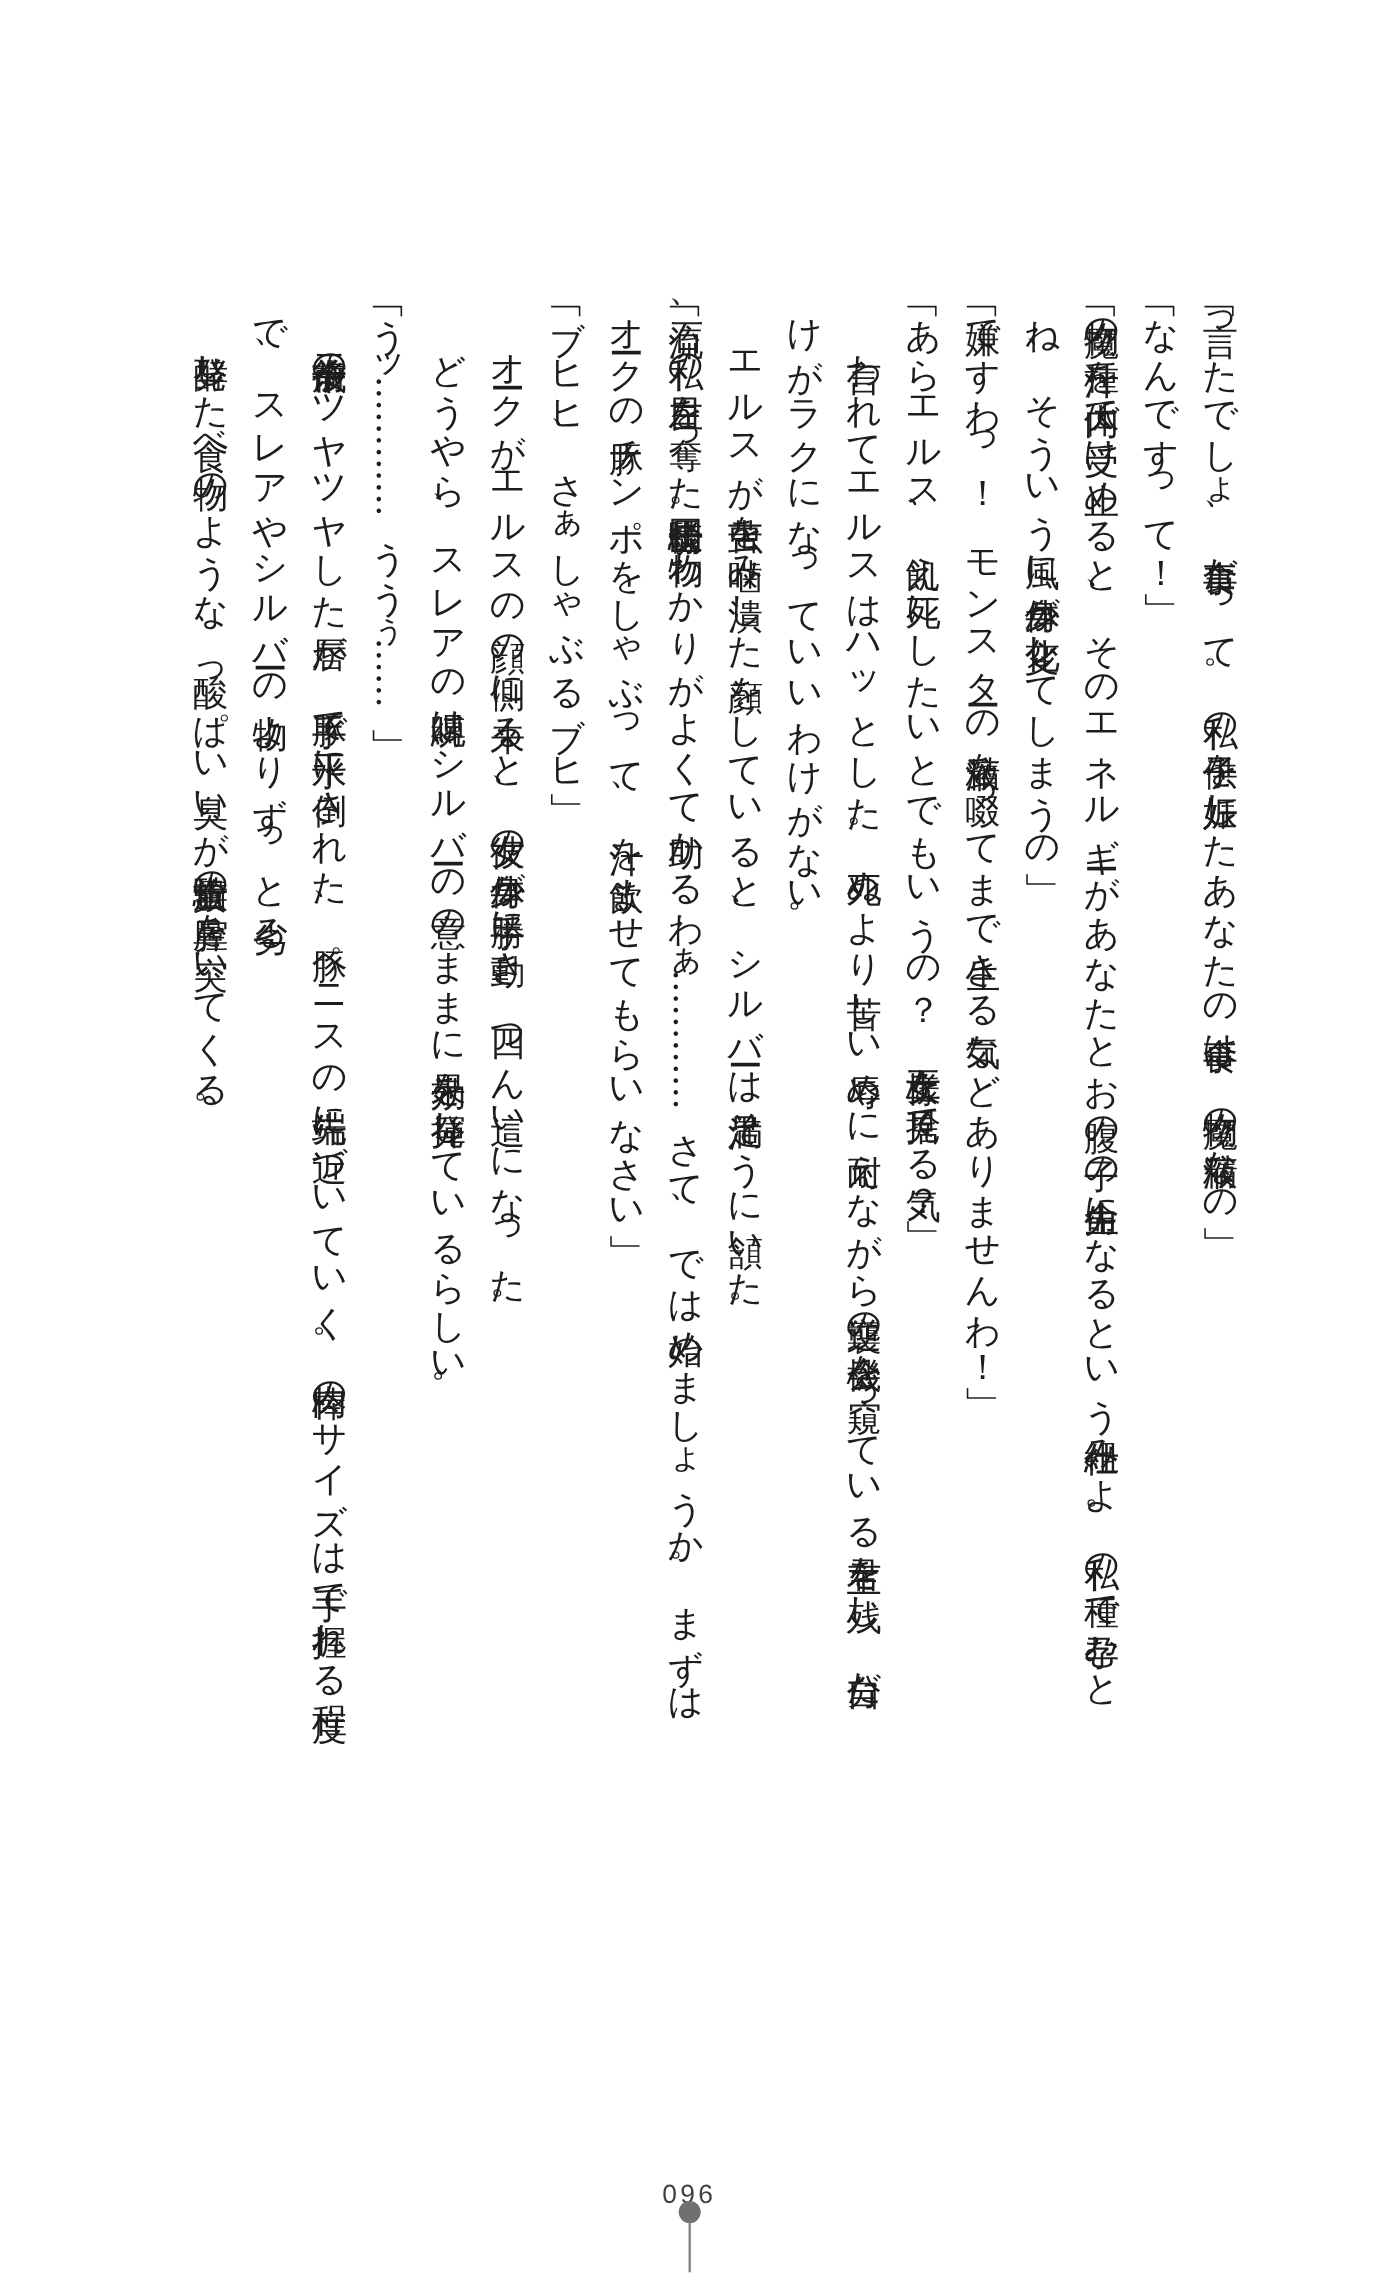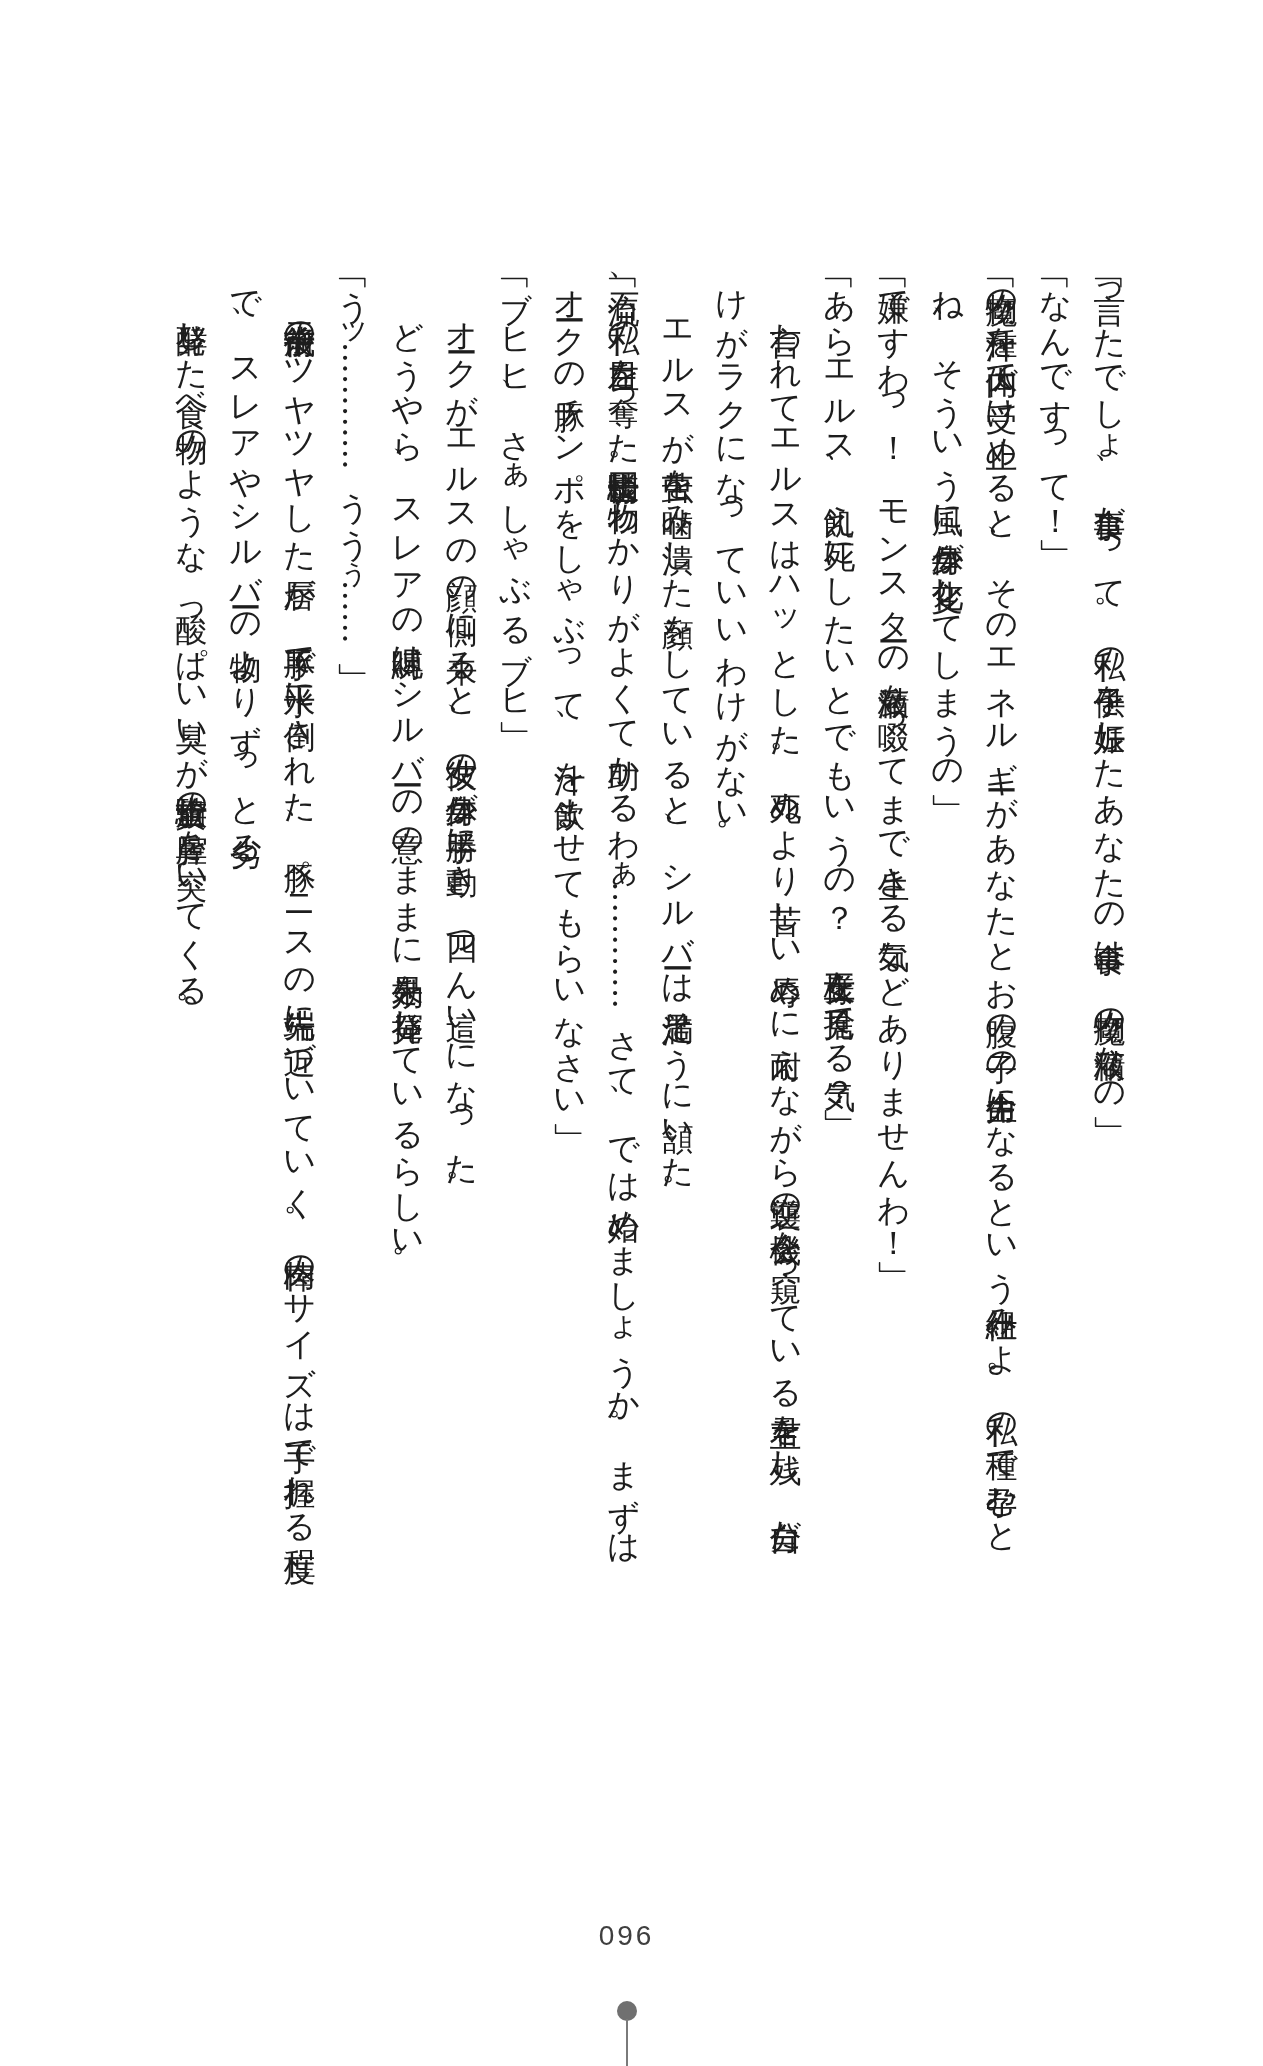--- a/index.html
+++ b/index.html
@@ -34,27 +34,27 @@
   .text-block p {
     margin: 0;
     padding: 0;
   }
   .text-block p.indent {
     text-indent: 32px;
   }
   
   .page-number {
     position: absolute;
-    top: 1920px;
+    top: 1982px;
     left: 50%;
     transform: translateX(-50%);
     margin-left: -5px;
     font-family: "Liberation Sans", "DejaVu Sans", sans-serif;
     font-weight: 200;
-    font-size: 28px;
+    font-size: 24px;
     letter-spacing: 3px;
     color: #3f3f3f;
     white-space: nowrap;
   }
   .footer-dot {
     position: absolute;
     top: 2001px;
     left: 617px;
     width: 20px;
     height: 20px;

